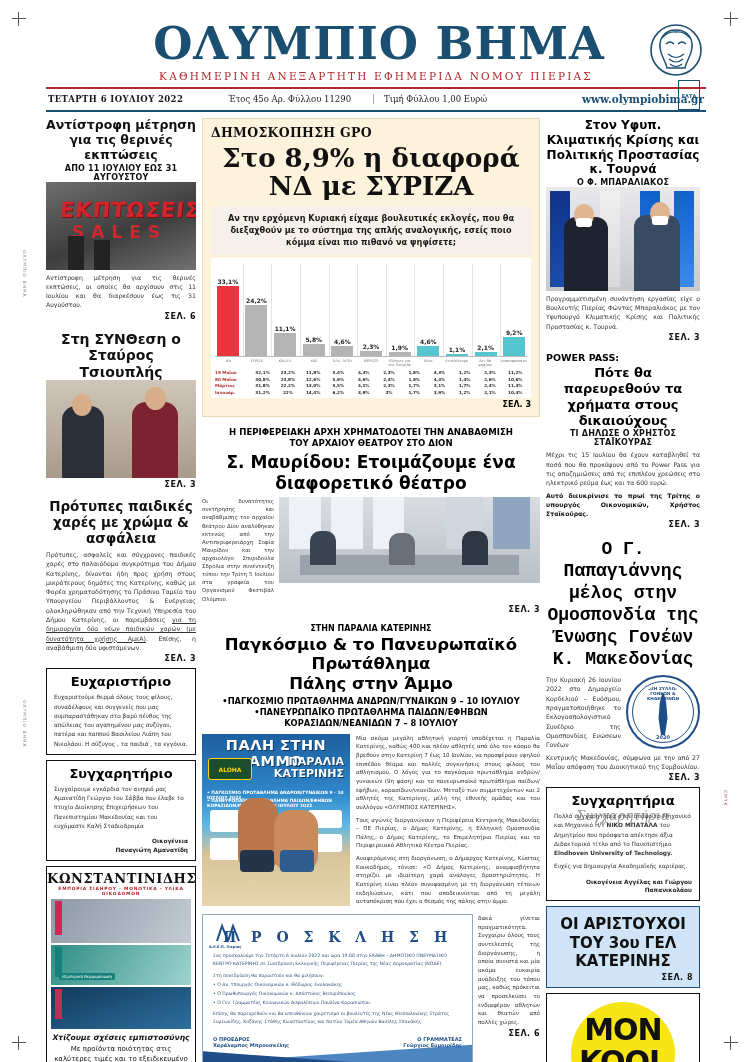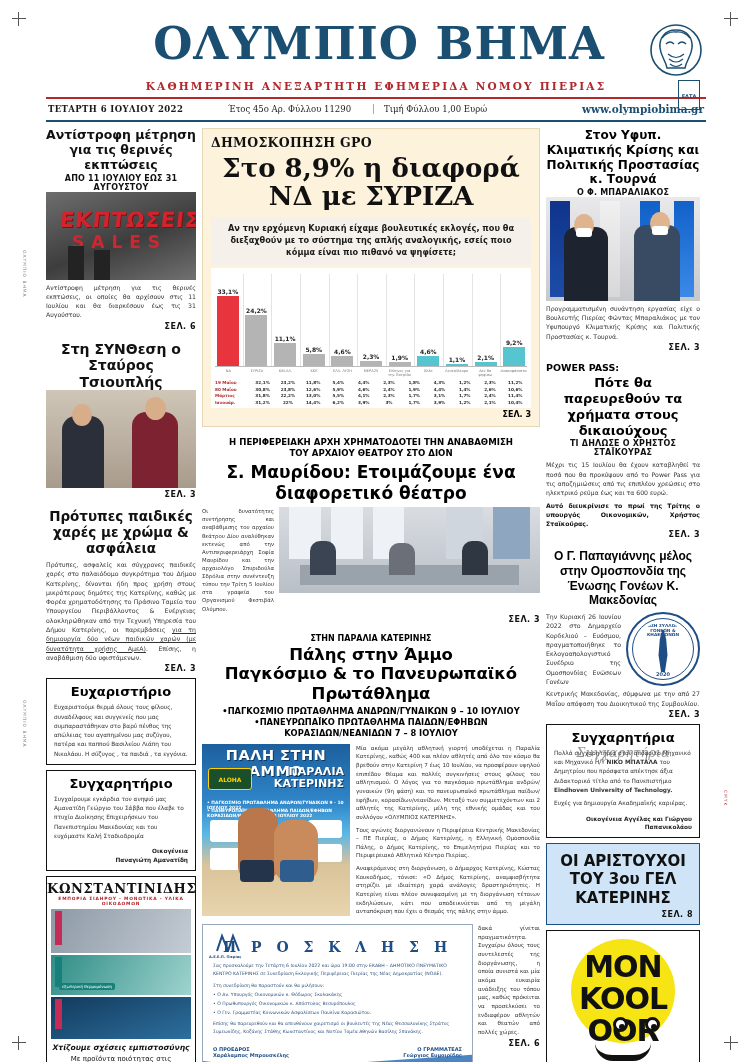--- a/index.html
+++ b/index.html
@@ -39,25 +39,25 @@
     line-height: 1.05;
     padding-left: 6px;
   }
   .mast-head-logo {
     position: absolute; right: 10px; top: 14px;
     width: 56px; height: 58px;
   }
   .mast-sub {
     text-align: center;
     font-family: "DejaVu Serif", serif;
-    font-weight: bold;
+    font-weight: normal;
     color: #b2282c;
     font-size: 10.5px;
     letter-spacing: 2.2px;
-    margin-top: 13px;
+    margin-top: 3px;
   }
   .mast-rule { height: 2px; background: #b2282c; margin: 5px 8px 0 8px; }
   .mast-info {
     display: flex; align-items: center;
     font-family: "DejaVu Serif", serif;
     font-size: 8.5px; color: #1b1b1b;
     padding: 4px 10px 5px 10px;
   }
   .mi-date  { flex: 0 0 180px; letter-spacing: .4px; font-weight: bold; }
   .mi-issue { flex: 0 0 145px; }
@@ -568,22 +568,22 @@
             </div>
           </div>
           <div class="sel">ΣΕΛ. 3</div>
         </div>
 
         <div class="hr-thick"></div>
 
         <div>
           <div class="wr-kick">ΣΤΗΝ ΠΑΡΑΛΙΑ ΚΑΤΕΡΙΝΗΣ</div>
           <div class="wr-hl">
+            <div>Παγκόσμιο &amp; το Πανευρωπαϊκό Πρωτάθλημα</div>
             <div>Πάλης στην Άμμο</div>
-            <div>Παγκόσμιο &amp; το Πανευρωπαϊκό Πρωτάθλημα</div>
           </div>
           <div class="wr-bul">
             <div>•ΠΑΓΚΟΣΜΙΟ ΠΡΩΤΑΘΛΗΜΑ ΑΝΔΡΩΝ/ΓΥΝΑΙΚΩΝ 9 – 10 ΙΟΥΛΙΟΥ</div>
             <div>•ΠΑΝΕΥΡΩΠΑΪΚΟ ΠΡΩΤΑΘΛΗΜΑ ΠΑΙΔΩΝ/ΕΦΗΒΩΝ</div>
             <div>ΚΟΡΑΣΙΔΩΝ/ΝΕΑΝΙΔΩΝ 7 – 8 ΙΟΥΛΙΟΥ</div>
           </div>
           <div class="wr-body">
             <div class="poster">
               <div class="ptitle">ΠΑΛΗ ΣΤΗΝ ΑΜΜΟ</div>
               <div class="psub">
@@ -672,21 +672,21 @@
           <div class="rt-hl" style="font-size:13px;margin-top:2px;">Πότε θα παρευρεθούν τα χρήματα στους δικαιούχους</div>
           <div class="kicker">ΤΙ ΔΗΛΩΣΕ Ο ΧΡΗΣΤΟΣ ΣΤΑΪΚΟΥΡΑΣ</div>
           <div class="body-txt">Μέχρι τις 15 Ιουλίου θα έχουν καταβληθεί τα ποσά που θα προκύψουν από το Power Pass για τις αποζημιώσεις από τις επιπλέον χρεώσεις στο ηλεκτρικό ρεύμα έως και τα 600 ευρώ.</div>
           <div class="body-txt" style="font-weight:bold;color:#111;">Αυτό διευκρίνισε το πρωί της Τρίτης ο υπουργός Οικονομικών, Χρήστος Σταϊκούρας.</div>
           <div class="sel">ΣΕΛ. 3</div>
         </div>
 
         <div class="hr-thick"></div>
 
         <div>
-          <div class="rt-hl" style="font-size:12px;font-family:Liberation Sans, sans-serif;">Ο Γ. Παπαγιάννης μέλος στην Ομοσπονδία της Ένωσης Γονέων Κ. Μακεδονίας</div>
+          <div class="rt-hl" style="font-size:18px;font-family:Liberation Mono, monospace;">Ο Γ. Παπαγιάννης μέλος στην Ομοσπονδία της Ένωσης Γονέων Κ. Μακεδονίας</div>
           <div style="display:flex;gap:5px;margin-top:4px;">
             <div class="body-txt" style="flex:1;margin-top:0;">Την Κυριακή 26 Ιουνίου 2022 στο Δημαρχείο Κορδελιού – Ευόσμου, πραγματοποιήθηκε το Εκλογοαπολογιστικό Συνέδριο της Ομοσπονδίας Ενώσεων Γονέων</div>
             <div class="seal">
               <div class="figure"></div>
               <div class="arc" style="overflow:hidden;text-align:center;line-height:1.1;padding-top:2px;">ΕΝΩΣΗ ΣΥΛΛΟΓΩΝ ΓΟΝΕΩΝ &amp; ΚΗΔΕΜΟΝΩΝ</div>
               <div class="yr">2020</div>
             </div>
           </div>
           <div class="body-txt">Κεντρικής Μακεδονίας, σύμφωνα με την από 27 Μαΐου απόφαση του Διοικητικού της Συμβουλίου.</div>
           <div class="sel">ΣΕΛ. 3</div>

